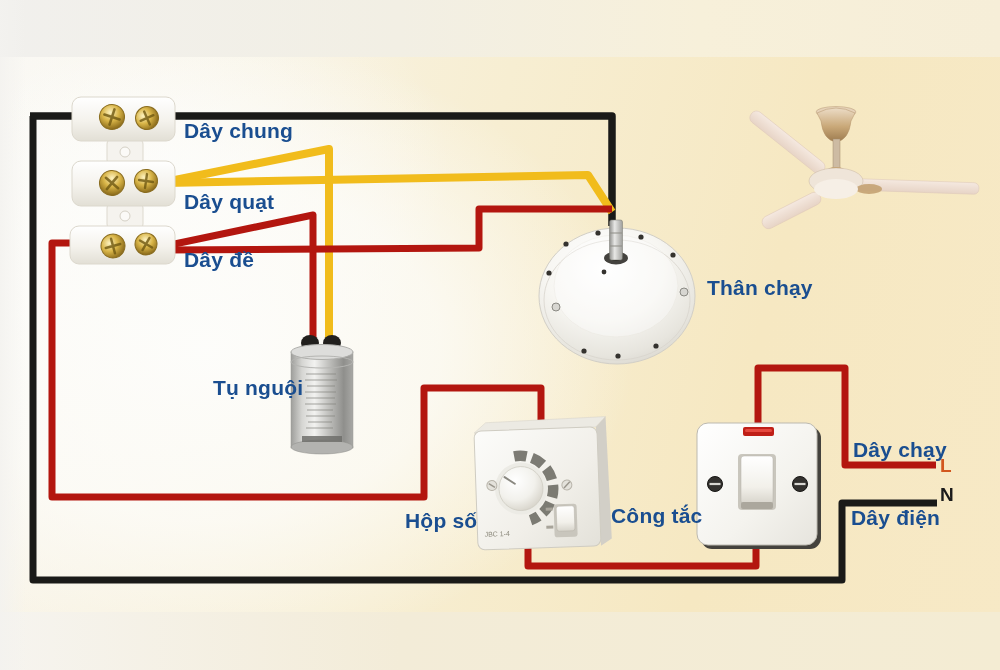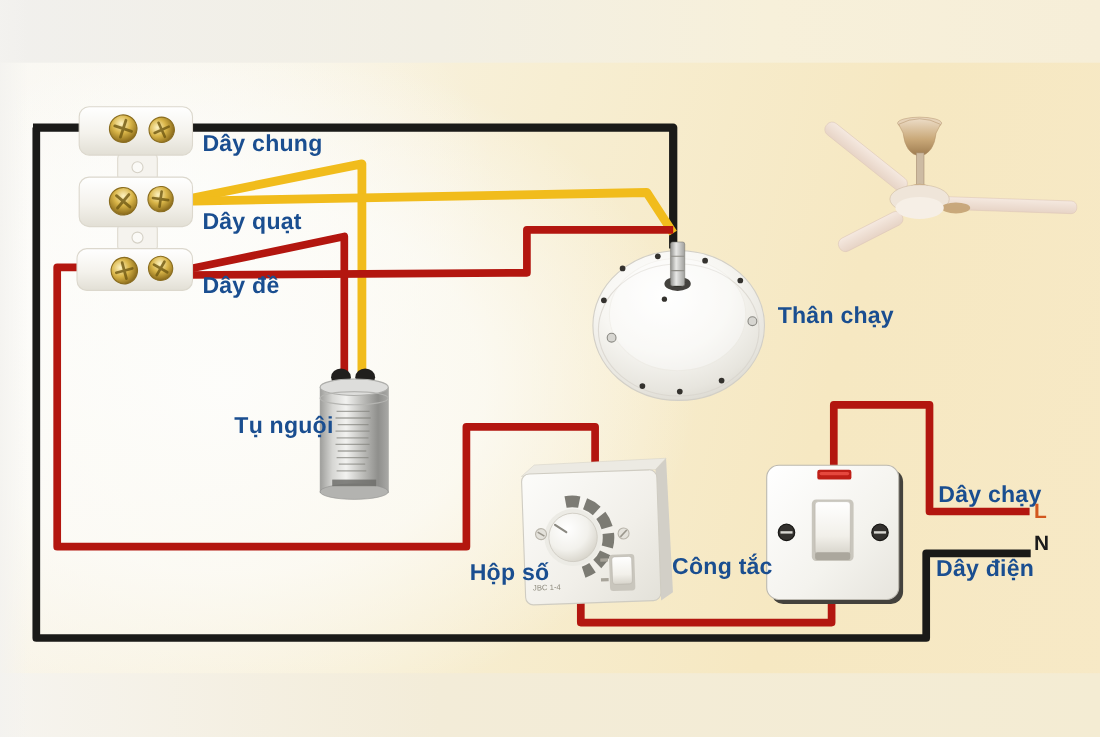--- a/index.html
+++ b/index.html
@@ -225,19 +225,19 @@
       <ellipse cx="869" cy="189" rx="13" ry="5" fill="#c4a273" opacity=".9"></ellipse>
       <ellipse cx="836" cy="189" rx="22" ry="10" fill="#f6efe6"></ellipse>
     </g>
   </svg>
 
   <div class="lbl" style="left:184px;top:119px">Dây chung</div>
   <div class="lbl" style="left:184px;top:190px">Dây quạt</div>
   <div class="lbl" style="left:184px;top:248px">Dây đề</div>
   <div class="lbl" style="left:213px;top:376px">Tụ nguội</div>
   <div class="lbl" style="left:707px;top:276px">Thân chạy</div>
-  <div class="lbl" style="left:427px;top:509px">Hộp số</div>
+  <div class="lbl" style="left:405px;top:509px">Hộp số</div>
   <div class="lbl" style="left:611px;top:504px">Công tắc</div>
   <div class="lbl" style="left:853px;top:438px">Dây chạy</div>
   <div class="lbl small live" style="left:940px;top:455px">L</div>
   <div class="lbl small neutral" style="left:940px;top:484px">N</div>
   <div class="lbl" style="left:851px;top:506px">Dây điện</div>
 </div>
 
 </body></html>

